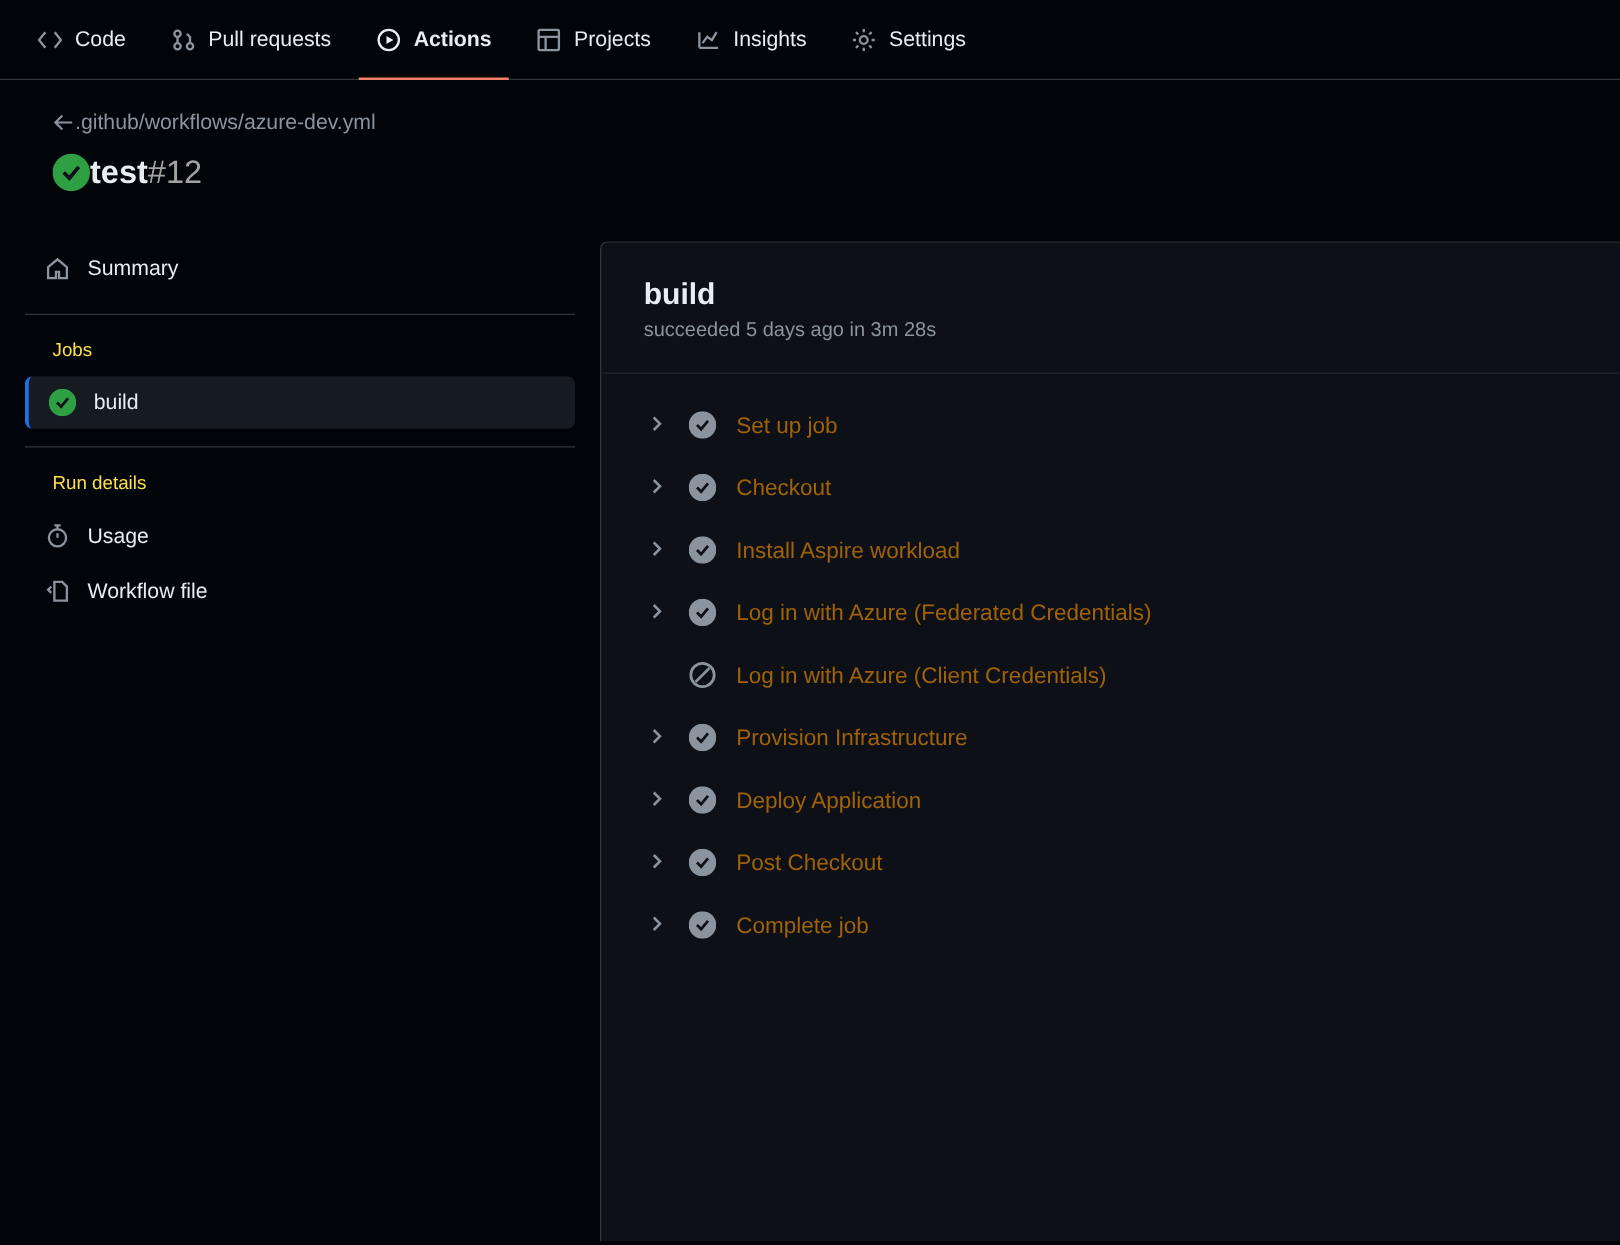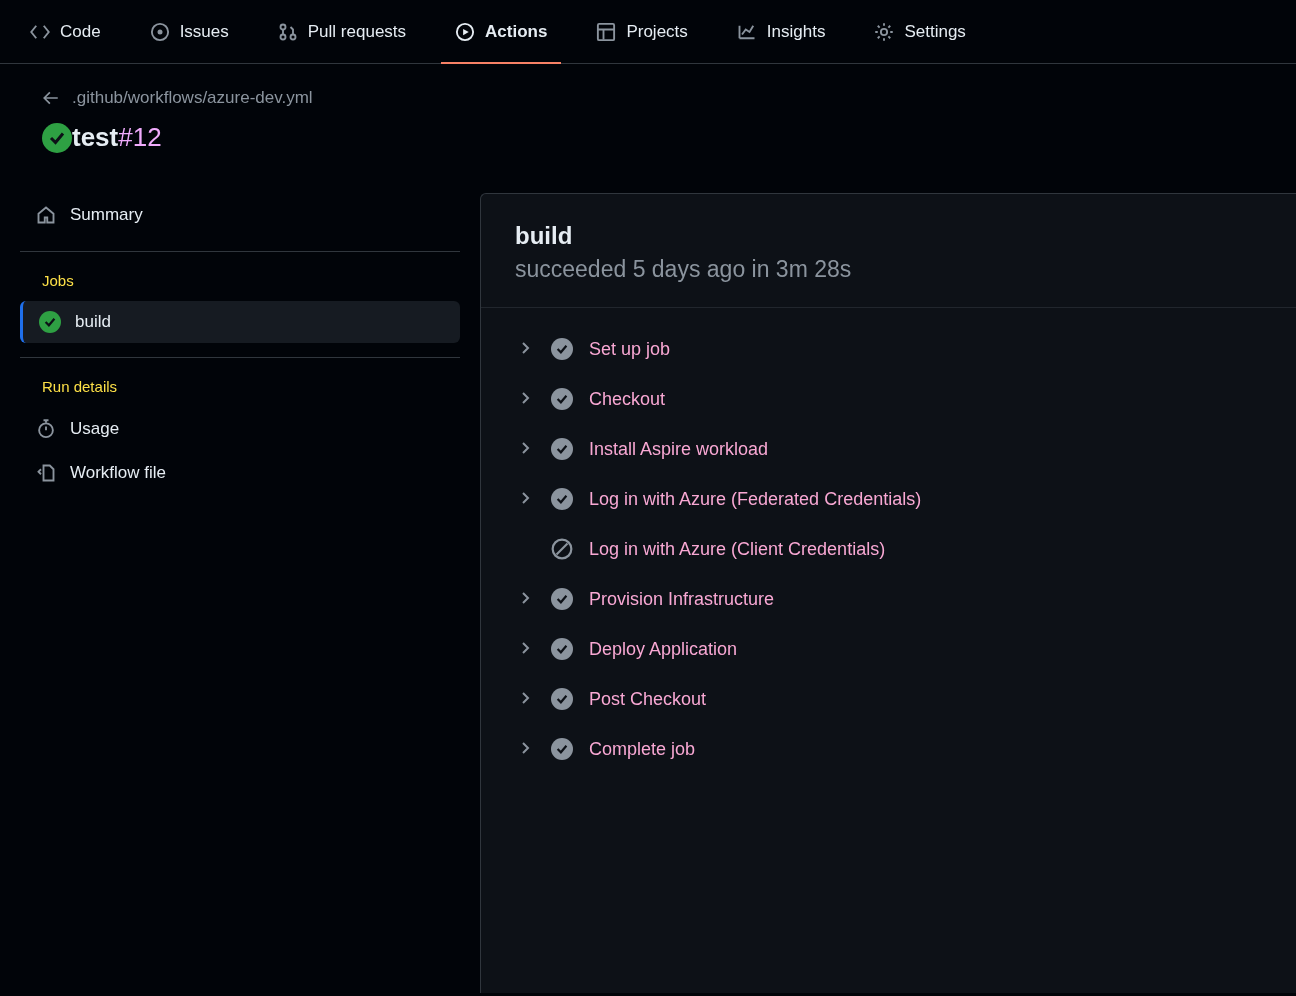--- a/index.html
+++ b/index.html
@@ -10,21 +10,21 @@
   font-size: 14px;
   width: 1296px;
   height: 996px;
   overflow: hidden;
 }
 
 
 .repo-nav {
   display: flex;
   align-items: flex-start;
-  gap: 21px;
+  gap: 8px;
   padding: 0 16px;
   border-bottom: 1px solid #30363d;
   height: 64px;
 }
 .repo-nav-item {
   display: flex;
   align-items: center;
   gap: 10px;
   padding: 0 14px;
   height: 100%;
@@ -55,42 +55,41 @@
 }
 .repo-nav-item.active .nav-icon { color: #e6edf3; }
 
 
 .run-header {
   padding: 24px 32px 40px 42px;
 }
 .breadcrumb {
   display: flex;
   align-items: center;
-  gap: 12px;
   color: #8b949e;
   font-size: 17px;
   margin-bottom: 14px;
 }
 .breadcrumb .arrow-back {
   width: 18px;
   height: 18px;
 }
 .run-title-row {
   display: flex;
   align-items: center;
   gap: 0;
   font-size: 26px;
   font-weight: 600;
 }
 .run-title-row .success-badge {
   width: 30px;
   height: 30px;
 }
 .run-number {
-  color: #f0abfc;
+  color: #a3a3a3;
   font-weight: 400;
 }
 
 
 .content {
   display: flex;
 }
 .sidebar {
   width: 480px;
   padding: 0 20px 0 20px;
@@ -150,21 +149,21 @@
   padding: 28px 34px 24px 34px;
   border-bottom: 1px solid #21262d;
 }
 .job-title {
   font-size: 24px;
   font-weight: 600;
   margin-bottom: 6px;
 }
 .job-status {
   color: #8b949e;
-  font-size: 23px;
+  font-size: 16px;
 }
 
 .steps {
   padding: 16px 20px;
 }
 .step {
   display: flex;
   align-items: center;
   gap: 16px;
   padding: 14px 16px;
@@ -177,21 +176,21 @@
   height: 18px;
   color: #8b949e;
   flex-shrink: 0;
 }
 .step .chevron.hidden { visibility: hidden; }
 .step .step-status {
   width: 22px;
   height: 22px;
   flex-shrink: 0;
 }
-.step-label { color: #f9a8d4; }
+.step-label { color: #a16207; }
 
 
 svg { display: block; }
 
 .success-circle { fill: #2ea043; }
 .check-path { stroke: #0d1117; stroke-width: 2; fill: none; }
 
 .step-success-circle { fill: #8b949e; }
 .step-check-path { stroke: #0d1117; stroke-width: 2; fill: none; }
 
@@ -203,29 +202,20 @@
 <body>
 
 <nav class="repo-nav">
   <div class="repo-nav-item">
     <span class="nav-icon">
       <svg viewBox="0 0 16 16" width="20" height="20">
           <path fill="none" stroke="currentColor" stroke-width="1.5" d="M5 3 1 8l4 5M11 3l4 5-4 5"></path>
         </svg>
     </span>
     <span>Code</span>
-  </div>
-  <div class="repo-nav-item">
-    <span class="nav-icon">
-      <svg viewBox="0 0 16 16" width="20" height="20">
-          <circle cx="8" cy="8" r="6.5" fill="none" stroke="currentColor" stroke-width="1.5"></circle>
-          <circle cx="8" cy="8" r="2" fill="currentColor"></circle>
-        </svg>
-    </span>
-    <span>Issues</span>
   </div>
   <div class="repo-nav-item">
     <span class="nav-icon">
       <svg viewBox="0 0 16 16" width="20" height="20">
           <circle cx="4" cy="4" r="2" fill="none" stroke="currentColor" stroke-width="1.5"></circle>
           <circle cx="4" cy="12" r="2" fill="none" stroke="currentColor" stroke-width="1.5"></circle>
           <circle cx="12" cy="12" r="2" fill="none" stroke="currentColor" stroke-width="1.5"></circle>
           <path d="M4 6v4M12 10V6l-2-2" fill="none" stroke="currentColor" stroke-width="1.5"></path>
         </svg>
     </span>

